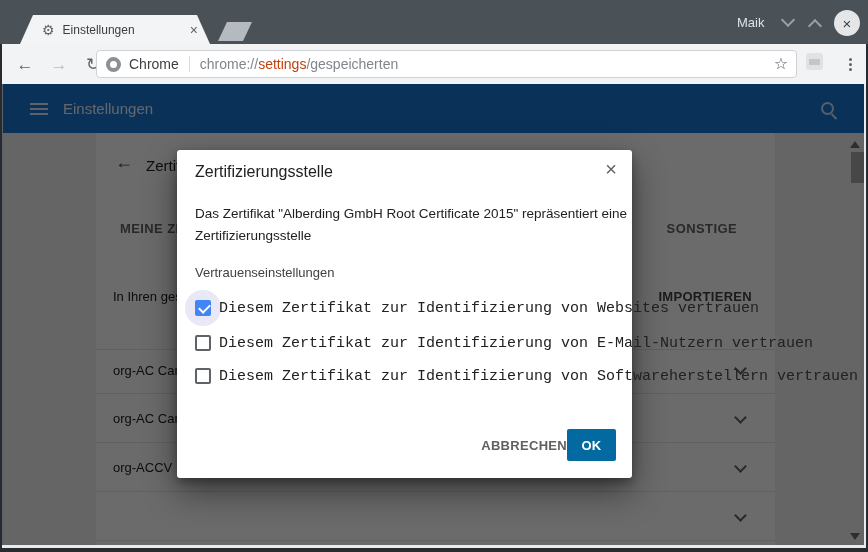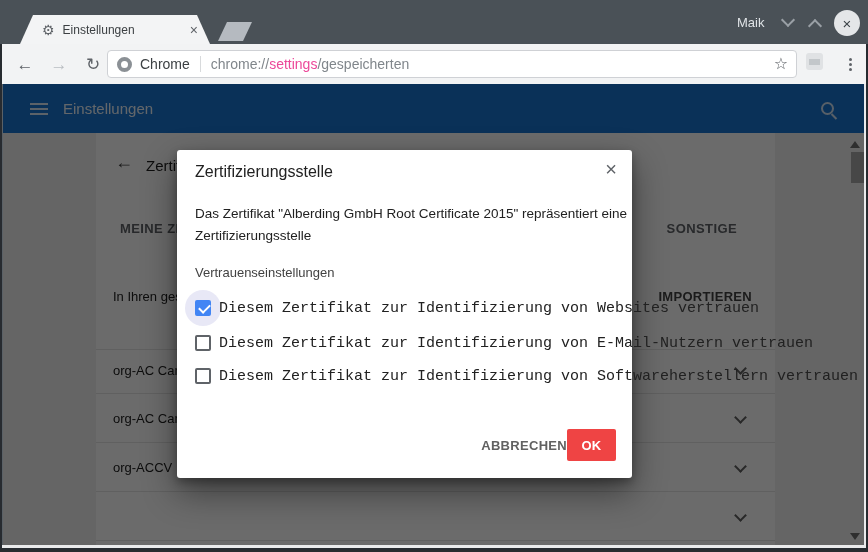--- a/index.html
+++ b/index.html
@@ -23,27 +23,27 @@
   .wm-chev.up   { left:810px; top:21px; transform:rotate(-135deg); }
   .wm-close { position:absolute; left:834px; top:10px; width:26px; height:26px; border-radius:50%;
               background:#e4e6e8; display:flex; align-items:center; justify-content:center;
               font-size:15px; color:#3c4348; }
 
   
   .toolbar { position:absolute; left:2px; right:2px; top:44px; height:40px; background:#f2f3f4; }
   .nav-icons { position:absolute; left:13px; top:0; height:40px; display:flex; align-items:center; gap:14px; }
   .nav-ic { width:20px; text-align:center; font-size:17px; color:#5f6368; line-height:1; }
   .nav-ic.disabled { color:#b9bdc1; }
-  .omnibox { position:absolute; left:105px; top:6px; right:69px; height:28px; background:#fff;
+  .omnibox { position:absolute; left:94px; top:6px; right:69px; height:28px; background:#fff;
              border:1px solid #cfd1d5; border-radius:4px; display:flex; align-items:center; padding:0 8px 0 9px; }
   .chrome-logo { width:15px; height:15px; border-radius:50%; border:4px solid #8b9095; margin-right:8px; flex:none; }
   .site-label { font-size:14px; color:#3c4043; margin-right:10px; }
   .omni-div { width:1px; height:16px; background:#d8dadc; margin-right:10px; }
   .url { font-size:14px; color:#80868b; white-space:nowrap; flex:1; overflow:hidden; }
-  .url .host { color:#ec4899; }
+  .url .host { color:#c2410c; }
   .star { font-size:16px; color:#5f6368; line-height:1; }
   .ext-icon { position:absolute; left:804px; top:9px; width:17px; height:17px; background:#e0e2e4;
               border-radius:3px; display:flex; align-items:center; justify-content:center; }
   .ext-icon i { display:block; width:11px; height:6px; background:#c3c7ca; }
   .kebab { position:absolute; left:840px; top:10px; width:16px; height:20px;
            display:flex; flex-direction:column; align-items:center; justify-content:center; gap:2px; }
   .kebab i { width:3px; height:3px; border-radius:50%; background:#5f6368; }
 
   
   .content { position:absolute; left:2px; right:2px; top:84px; bottom:7px; background:#f1f1f1; overflow:hidden; }
@@ -87,21 +87,21 @@
   .dlg-msg { position:absolute; left:18px; top:53px; width:470px; font-size:13.5px; color:#212121; line-height:22px; }
   .dlg-section { position:absolute; left:18px; top:115px; font-size:13px; color:#424242; }
   .cb { position:absolute; left:18px; width:16px; height:16px; border:2px solid #5f6368; border-radius:2px; background:#fff; }
   .cb.checked { background:#4285f4; border-color:#4285f4; }
   .cb.checked::after { content:""; position:absolute; left:4px; top:0px; width:5px; height:9px;
                        border:solid #fff; border-width:0 2px 2px 0; transform:rotate(45deg); }
   .ripple { position:absolute; left:8px; top:140px; width:36px; height:36px; border-radius:50%; background:#e8e8f6; }
   .cb-label { position:absolute; left:42px; font-size:15px; color:#212121; white-space:nowrap;font-family:Liberation Mono, monospace; }
   .dlg-actions { position:absolute; right:16px; bottom:17px; height:32px; display:flex; align-items:center; }
   .btn-text { font-size:13px; font-weight:bold; color:#616161; letter-spacing:.3px; }
-  .btn-ok { width:49px; height:32px; background:#ef4444; border-radius:2px; color:#fff; font-size:13px;
+  .btn-ok { width:49px; height:32px; background:#0369a1; border-radius:2px; color:#fff; font-size:13px;
             font-weight:bold; display:flex; align-items:center; justify-content:center; letter-spacing:.3px; }
 
   
   .fr { position:absolute; z-index:20; }
   .fr.left-dark  { left:0; top:44px; width:2px; bottom:0; background:#272b30; }
   .fr.left-line  { left:2px; top:84px; width:1px; bottom:7px; background:#5a6167; }
   .fr.right-white{ right:2px; top:84px; width:2px; bottom:7px; background:#e9eaeb; }
   .fr.right-dark { right:0; top:44px; width:2px; bottom:0; background:#272b30; }
   .fr.bottom-white{ left:2px; right:2px; bottom:4px; height:3px; background:#e9eaeb; }
   .fr.bottom-dark { left:0; right:0; bottom:0; height:4px; background:#272b30; }

